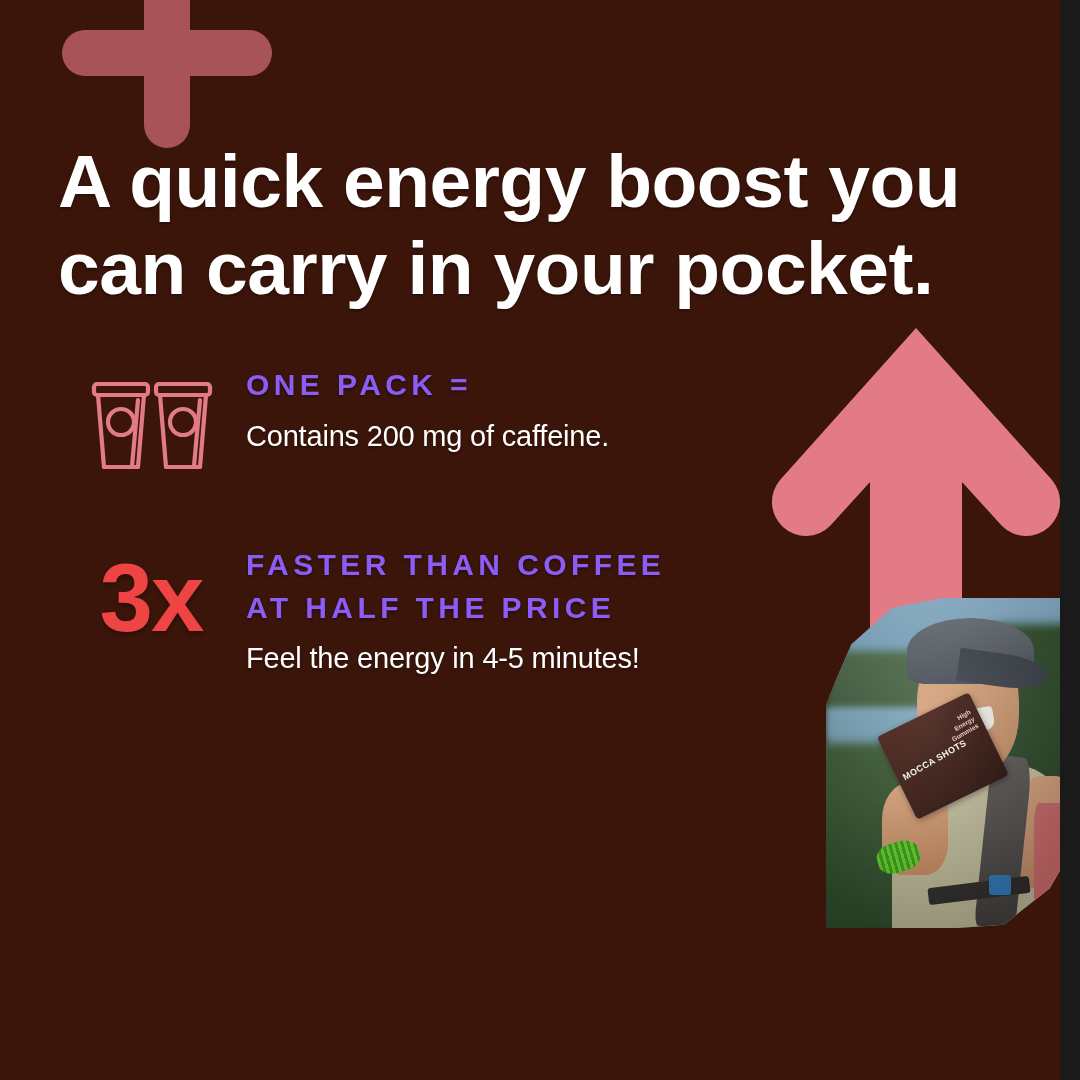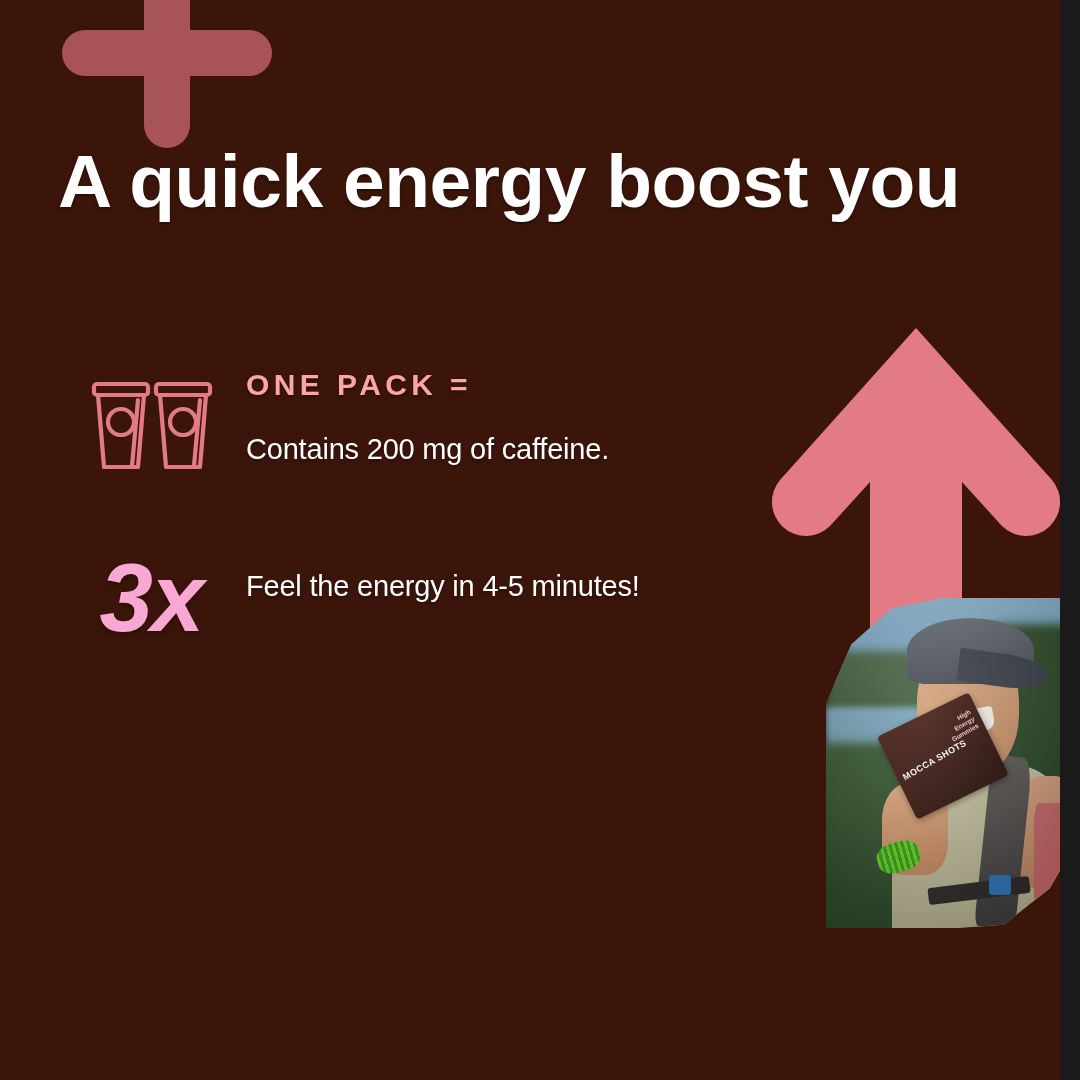--- a/index.html
+++ b/index.html
@@ -75,49 +75,48 @@
   .feat-icon {
     width: 190px;
     min-width: 190px;
     display: flex;
     align-items: center;
     justify-content: center;
     padding-top: 8px;
   }
   .feat-text { flex: 1; padding-top: 2px; }
   .feat-title {
-    color: #fca5a5;
+    color: #8b5cf6;
     font-size: 30px;
     font-weight: 700;
     letter-spacing: 4.4px;
     line-height: 1.42;
     text-transform: uppercase;
     text-shadow: 0 2px 3px rgba(0,0,0,0.35);
   }
   .feat-title .ln { display: block; }
   .feat-sub {
     color: #ffffff;
     font-size: 29px;
     font-weight: 400;
     line-height: 1.5;
-    margin-top: 21px;
+    margin-top: 8px;
     letter-spacing: -0.2px;
     text-shadow: 0 2px 3px rgba(0,0,0,0.3);
   }
   .feat-sub .ln { display: block; }
 
   
   .mark-3x {
-    color: #f9a8d4;
+    color: #ef4444;
     font-size: 96px;
     font-weight: 700;
     line-height: 1;
     letter-spacing: -2px;
     text-shadow: 0 3px 4px rgba(0,0,0,0.30);
-    font-style: italic;
   }
 
   
   .arrow-up {
     position: absolute;
     left: 766px;
     top: 310px;
     width: 300px;
     height: 500px;
   }
@@ -266,20 +265,21 @@
 
 <div id="poster">
 
   <div class="plus-deco">
     <div class="bar bar-v"></div>
     <div class="bar bar-h"></div>
   </div>
 
   <h1 class="headline">
     <span class="ln">A quick energy boost you</span>
+    <span class="ln">can carry in your pocket.</span>
   </h1>
 
   <div class="arrow-up">
     <svg viewBox="0 0 300 500" width="300" height="500" aria-hidden="true">
       <path d="M150 18 L286 170 a34 34 0 0 1 -50 46 L196 172 L196 482 a34 34 0 0 1 -34 34 h-24 a34 34 0 0 1 -34 -34 L104 172 L64 216 a34 34 0 0 1 -50 -46 Z" fill="#e27b85"></path>
     </svg>
   </div>
 
   <div class="photo">
     <div class="photo-scene">
@@ -339,20 +339,24 @@
           <span class="ln">Contains 200 mg of caffeine.</span>
         </div>
       </div>
     </div>
 
     <div class="feature">
       <div class="feat-icon">
         <span class="mark-3x">3x</span>
       </div>
       <div class="feat-text">
+        <div class="feat-title">
+          <span class="ln">FASTER THAN COFFEE</span>
+          <span class="ln">AT HALF THE PRICE</span>
+        </div>
         <div class="feat-sub">
           <span class="ln">Feel the energy in 4-5 minutes!</span>
         </div>
       </div>
     </div>
 
 
   </div>
 </div>
 

